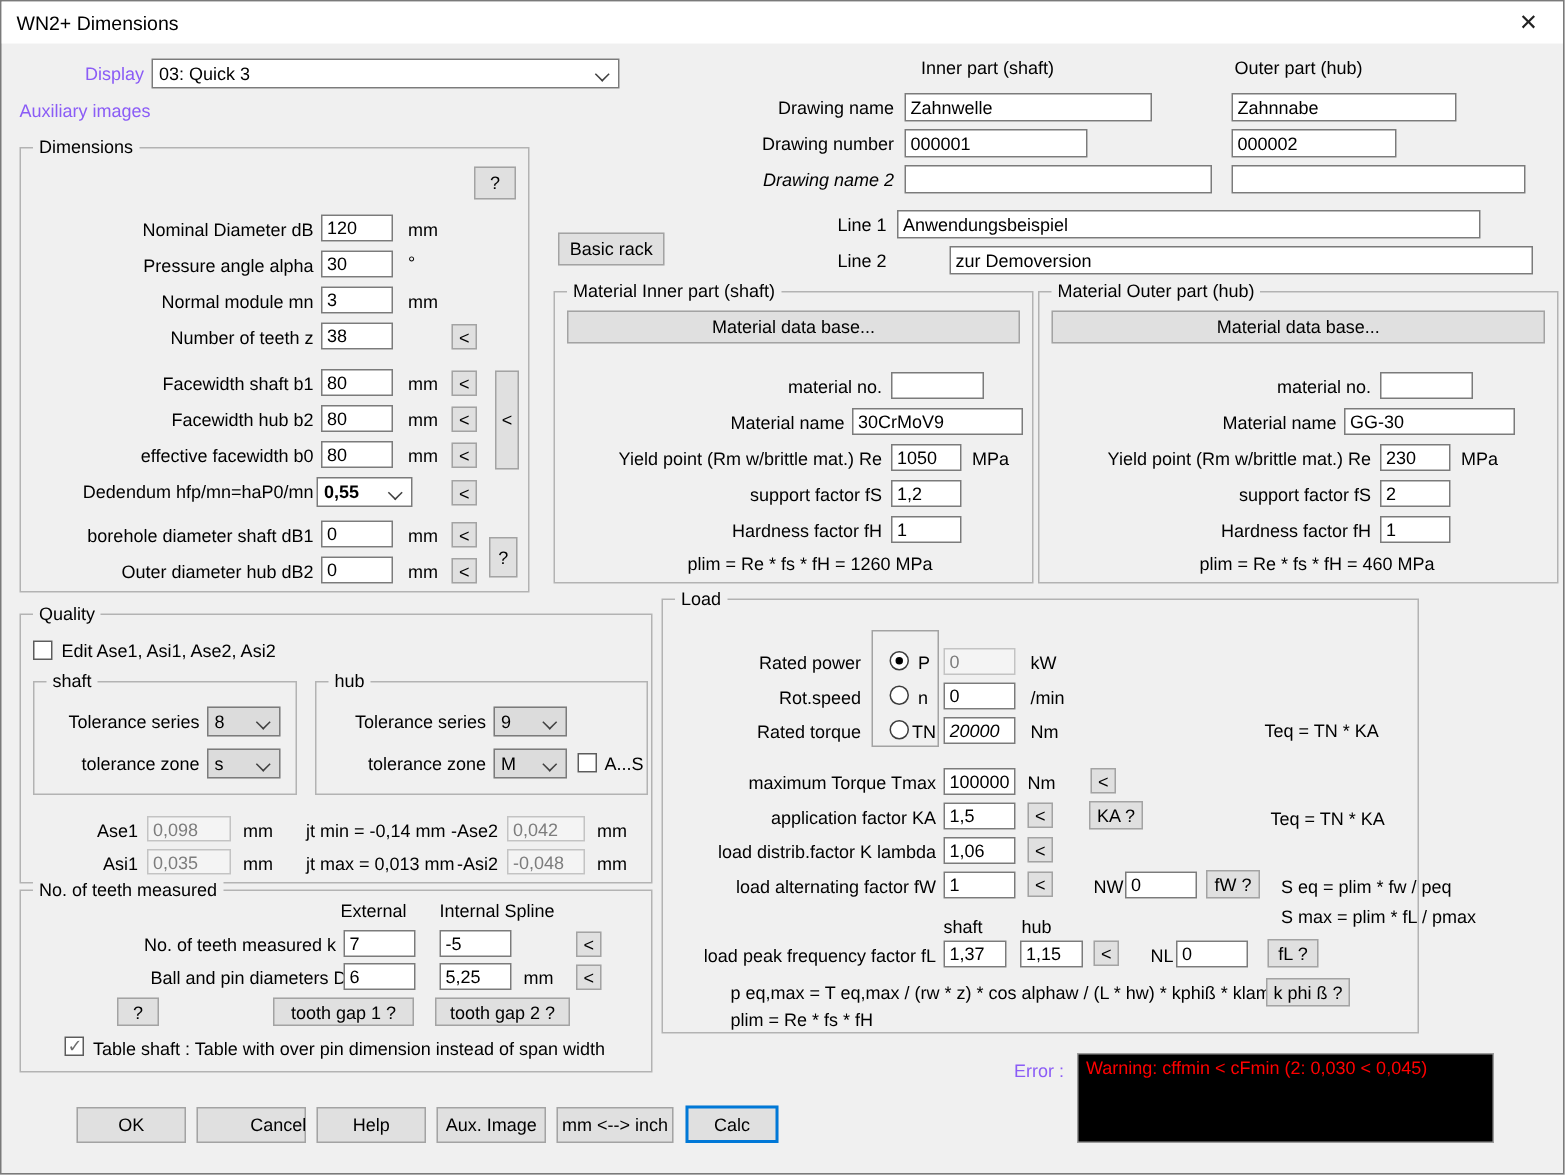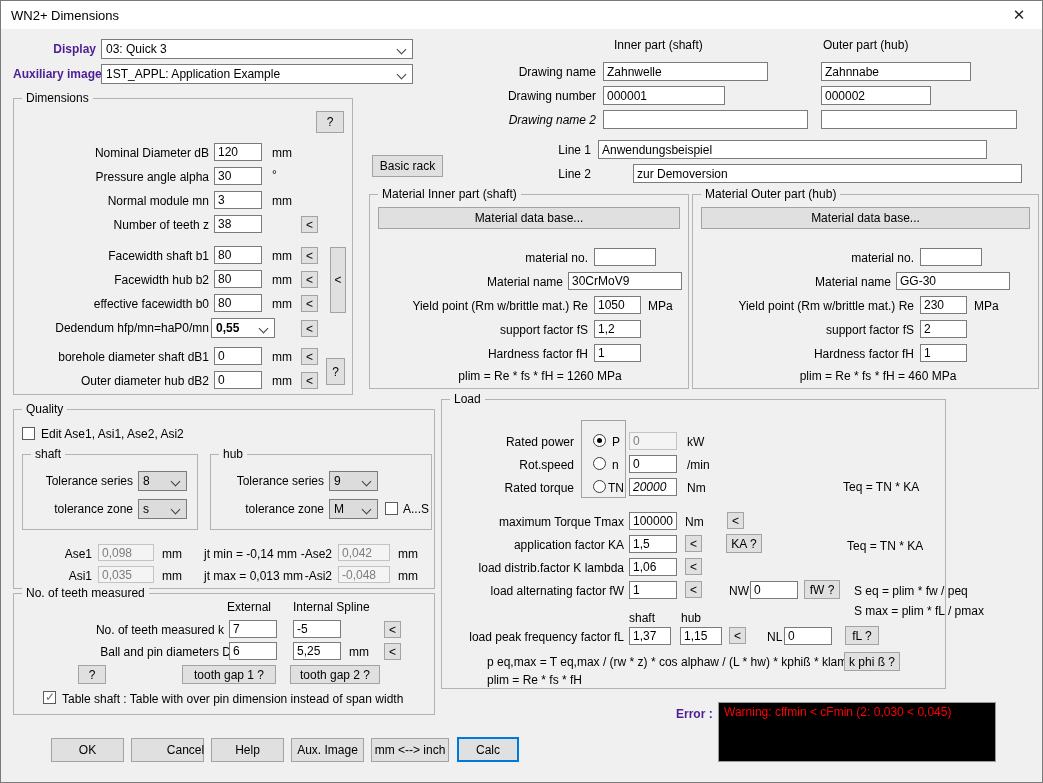--- a/index.html
+++ b/index.html
@@ -5,21 +5,21 @@
   html,body{margin:0;padding:0;background:#9a9a9a;}
   .window{position:relative;width:1043px;height:783px;background:#f0f0f0;
     font-family:"Liberation Sans",sans-serif;font-size:12px;color:#000;
     border:1px solid #7a7a7a;box-sizing:border-box;overflow:hidden;}
   .titlebar{position:absolute;left:0;top:0;width:100%;height:28px;background:#ffffff;}
   .title{position:absolute;left:10px;top:7px;font-size:13px;white-space:nowrap;}
   .closebtn{position:absolute;right:6px;top:2px;width:34px;height:24px;display:flex;
     align-items:center;justify-content:center;font-size:15px;color:#222;}
   .lbl{position:absolute;white-space:nowrap;line-height:14px;}
   .lbl.r{text-align:right;}
-  .magenta{color:#4c1d95;font-weight:bold;}
+  .magenta{color:#8b5cf6;}
   .group{position:absolute;border:1px solid #b3b3b3;box-sizing:border-box;}
   .legend{position:absolute;top:-8px;left:8px;background:#f0f0f0;padding:0 4px;white-space:nowrap;}
   .inp{position:absolute;box-sizing:border-box;height:18px;border:1px solid #7b7b7b;background:#fff;
     font:12px "Liberation Sans",sans-serif;padding:0 3px;color:#000;}
   .inp.dis{background:#f4f4f4;border-color:#c3c3c3;color:#7d7d7d;}
   .btn{position:absolute;box-sizing:border-box;background:#e0e0e0;border:1px solid #a3a3a3;
     font:12px "Liberation Sans",sans-serif;display:flex;align-items:center;justify-content:center;
     white-space:nowrap;cursor:default;color:#000;}
   .btn.primary{border:2px solid #0078d7;}
   .combo{position:absolute;box-sizing:border-box;height:20px;border:1px solid #7b7b7b;background:#fff;
@@ -48,24 +48,20 @@
         <span>✕</span>
       </span>
   </div>
 
   <span class="lbl r magenta" style="left:20px;top:41px;width:75px;">Display</span>
   <div class="combo" style="left:100px;top:38px;width:312px;">
     <span>03: Quick 3</span>
     <span class="chev"></span>
   </div>
   <span class="lbl r magenta" style="left:12px;top:66px;width:83px;">Auxiliary images</span>
-  <div class="combo" style="left:100px;top:63px;width:312px;">
-    <span>1ST_APPL: Application Example</span>
-    <span class="chev"></span>
-  </div>
 
   <div class="group" style="left:12px;top:97px;width:340px;height:297px;">
     <span class="legend">Dimensions</span>
     <div class="btn" style="left:302px;top:12px;width:28px;height:22px;">?</div>
 
     <span class="lbl r" style="left:5px;top:47px;width:190px;">Nominal Diameter dB</span>
     <input class="inp" style="left: 200px; top: 44px; width: 48px;" value="120">
     <span class="lbl" style="left:258px;top:47px;">mm</span>
 
     <span class="lbl r" style="left:5px;top:71px;width:190px;">Pressure angle alpha</span>

